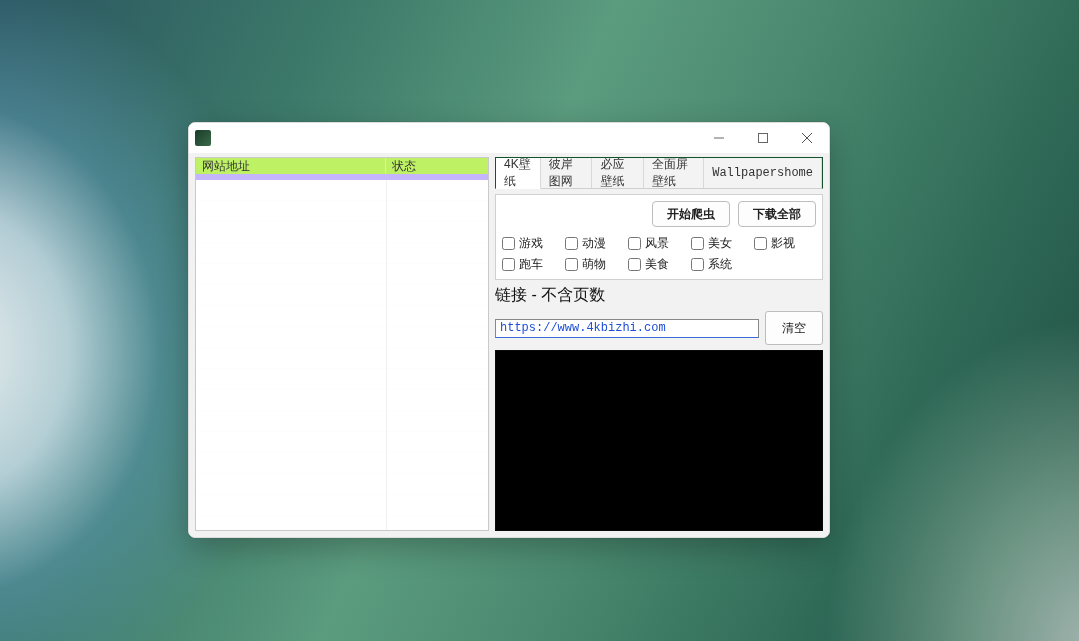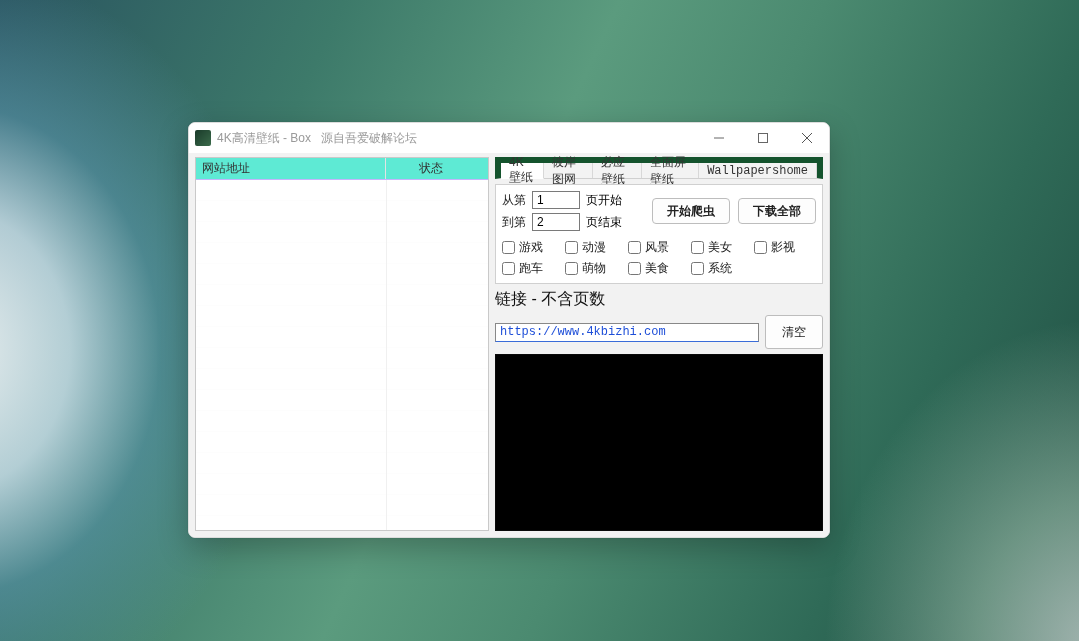--- a/index.html
+++ b/index.html
@@ -54,39 +54,39 @@
   
   .left-pane {
     flex: 0 0 294px;
     background: #ffffff;
     border: 1px solid #c9c9c9;
     display: flex; flex-direction: column;
     overflow: hidden;
   }
   .list-header {
     display: flex; height: 22px; flex: 0 0 22px;
-    background: #5eead4; border-bottom: 1px solid #c4b5fd;
-    font-size: 12px; color: #333; gap: 27px;
+    background: #bef264; border-bottom: 6px solid #c4b5fd;
+    font-size: 12px; color: #333;
   }
   .list-header .col { display:flex; align-items:center; padding: 0 6px; border-right: 1px solid #e3e3e3; }
   .list-header .col:last-child { border-right: none; }
   .col-addr { flex: 0 0 190px; }
   .col-state { flex: 1; }
   .list-body { flex:1; background: repeating-linear-gradient(#ffffff 0, #ffffff 20px, #fdfdfd 20px, #fdfdfd 21px); border-top: none; }
   .list-body .vline { position: relative; height: 0; }
   .list-body .vline::after { content:""; position:absolute; left:190px; top:0; width:1px; height:1000px; background:#f0f0f0; }
 
   
   .right-pane {
     flex: 1; display: flex; flex-direction: column; gap: 5px;
   }
   .tabs {
     background:#a16207;
-    display: flex; height: 22px; flex: 0 0 22px;
-    border: 6px solid #14532d; border-bottom: 1px solid #d0d0d0;
+    display: flex; height: 32px; flex: 0 0 22px;
+    border: 1px solid #14532d; border-bottom: 1px solid #d0d0d0;
   }
   .tab {
     padding: 0 8px; display:flex; align-items:center; font-size:12px; color:#333;
     border-right: 1px solid #d8d8d8; background:#f3f3f3; cursor: default;
   }
   .tab.active { background:#ffffff; border-bottom: 1px solid #ffffff; margin-bottom:-1px; font-weight:500; }
   .tab.mono { font-family: "Consolas","Courier New",monospace; letter-spacing:0; }
 
   .panel {
     border: 1px solid #d0d0d0; background:#ffffff; padding: 6px 6px;
@@ -125,21 +125,20 @@
     flex:1; border:1px solid #0a0a0a; background:#000000; min-height: 170px;
   }
 </style>
 </head>
 <body>
 
 <div class="desktop">
   <div class="window">
     <div class="titlebar">
       <div class="appicon"></div>
-      <div class="title-text">4K高清壁纸 - Box   源自吾爱破解论坛</div>
       <div class="title-spacer"></div>
       <div class="win-btn">
         <svg viewBox="0 0 10 10">
             <path d="M0 5 H10" stroke="currentColor" stroke-width="1"></path>
           </svg>
       </div>
       <div class="win-btn">
         <svg viewBox="0 0 10 10">
             <rect x="0.5" y="0.5" width="9" height="9" fill="none" stroke="currentColor" stroke-width="1"></rect>
           </svg>
@@ -167,32 +166,20 @@
         <div class="tabs" id="tabs">
             <div class="tab active">4K壁纸</div>
             <div class="tab">彼岸图网</div>
             <div class="tab">必应壁纸</div>
             <div class="tab">全面屏壁纸</div>
             <div class="tab mono">Wallpapershome</div>
           </div>
 
         <div class="panel">
           <div class="two-rows">
-            <div class="fromto">
-              <div class="row">
-                <span class="lbl">从第</span>
-                <input class="num-input" value="1" style="">
-                <span class="static">页开始</span>
-              </div>
-              <div class="row">
-                <span class="lbl">到第</span>
-                <input class="num-input" value="2" style="">
-                <span class="static">页结束</span>
-              </div>
-            </div>
             <div class="buttons">
               <div class="btn">开始爬虫</div>
               <div class="btn">下载全部</div>
             </div>
           </div>
 
           <div class="checks" id="checks">
               <label class="chk">
                 <input type="checkbox" style="">
                 <span>游戏</span>

